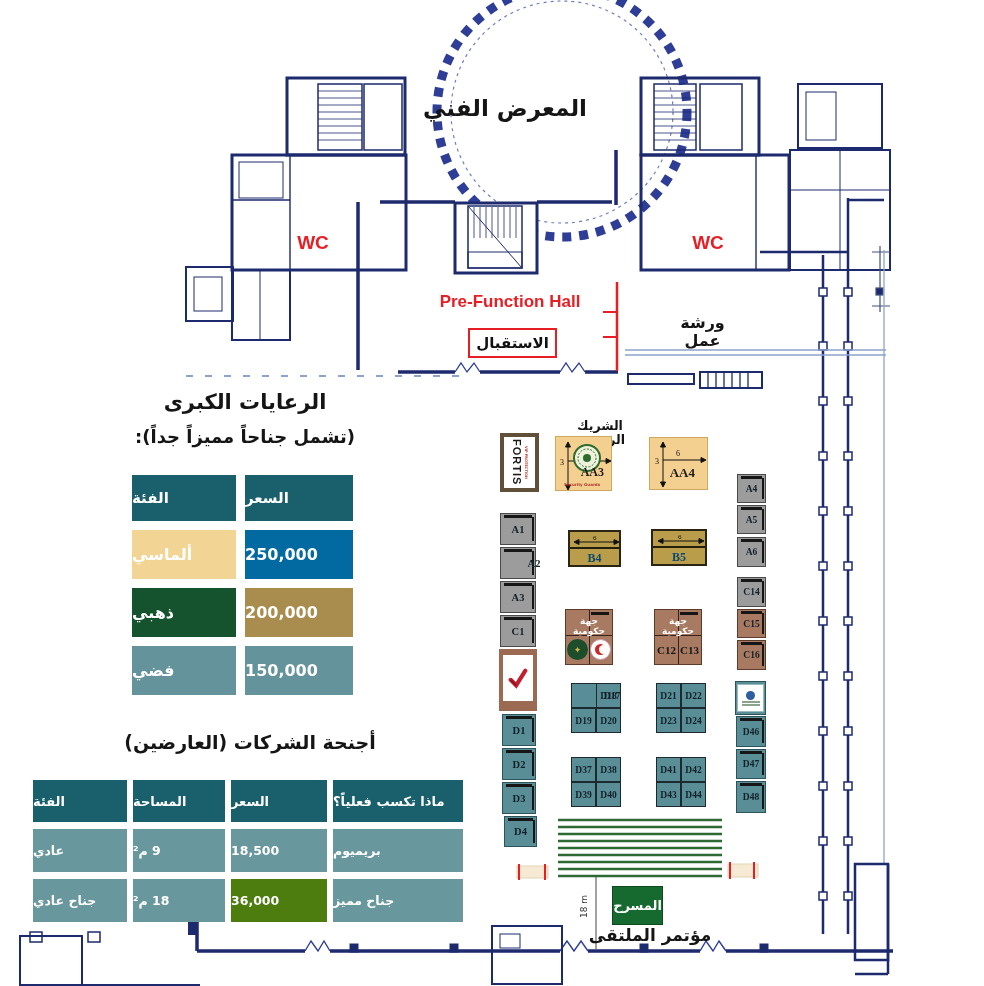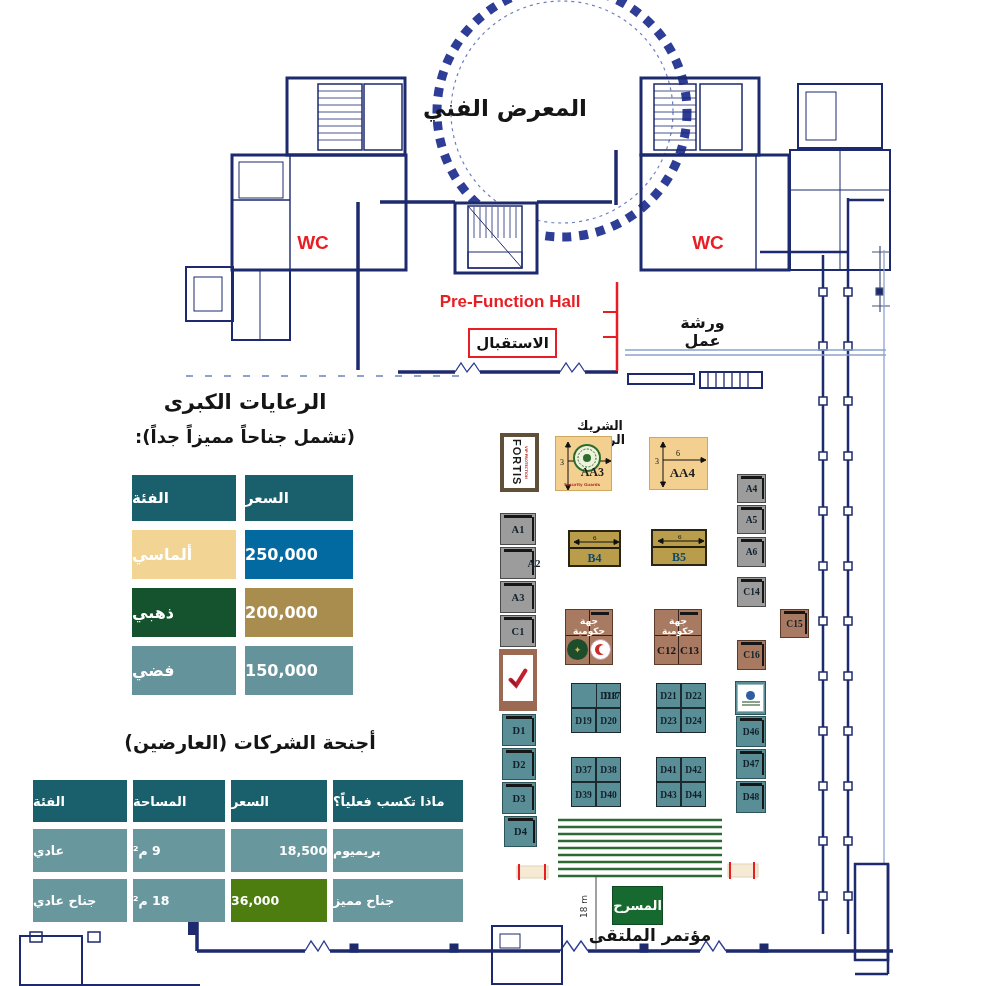--- a/index.html
+++ b/index.html
@@ -251,21 +251,21 @@
     </div>
 
   <div class="lbl" dir="rtl" style="left:60px;top:732px;width:380px;font-size:19px">أجنحة الشركات (العارضين)</div>
   <div class="grid" id="exhibitor-table">
       <div class="tcell th" dir="rtl">الفئة</div>
       <div class="tcell th" dir="rtl">المساحة</div>
       <div class="tcell th" dir="rtl">السعر</div>
       <div class="tcell th" dir="rtl">ماذا تكسب فعلياً؟</div>
       <div class="tcell mid" dir="rtl" style="background: rgb(104, 151, 158);">عادي</div>
       <div class="tcell mid" dir="rtl" style="background: rgb(104, 151, 158);">9 م²</div>
-      <div class="tcell mid" dir="rtl" style="background: rgb(104, 151, 158); padding-left: 48px;">18,500</div>
+      <div class="tcell mid" dir="rtl" style="background: rgb(104, 151, 158);">18,500</div>
       <div class="tcell mid" dir="rtl" style="background: rgb(104, 151, 158);">بريميوم</div>
       <div class="tcell mid" dir="rtl" style="background: rgb(104, 151, 158);">جناح عادي</div>
       <div class="tcell mid" dir="rtl" style="background: rgb(104, 151, 158);">18 م²</div>
       <div class="tcell mid" dir="rtl" style="background: #4d7c0f;">36,000</div>
       <div class="tcell mid" dir="rtl" style="background: rgb(104, 151, 158);">جناح مميز</div>
     </div>
 
   <div>
       <div class="booth gray" style="left: 500px; top: 513px; width: 36px; height: 32px;">
         <span>A1</span>
@@ -296,21 +296,21 @@
       </div>
       <div class="booth gray" style="left: 737px; top: 505px; width: 29px; height: 29px; font-size: 9.5px;">
         <span>A5</span>
       </div>
       <div class="booth gray" style="left: 737px; top: 537px; width: 29px; height: 30px; font-size: 9.5px;">
         <span>A6</span>
       </div>
       <div class="booth gray" style="left: 737px; top: 577px; width: 29px; height: 30px; font-size: 9.5px;">
         <span>C14</span>
       </div>
-      <div class="booth brown" style="left: 737px; top: 609px; width: 29px; height: 29px; font-size: 9.5px; margin-left: 43px;">
+      <div class="booth brown" style="left: 737px; top: 609px; width: 29px; height: 29px; font-size: 9.5px;">
         <span>C15</span>
       </div>
       <div class="booth brown" style="left: 737px; top: 640px; width: 29px; height: 30px; font-size: 9.5px;">
         <span>C16</span>
       </div>
       <div class="booth teal" style="left: 736px; top: 716px; width: 30px; height: 31px; font-size: 9.5px;">
         <span>D46</span>
       </div>
       <div class="booth teal" style="left: 736px; top: 749px; width: 30px; height: 30px; font-size: 9.5px;">
         <span>D47</span>

